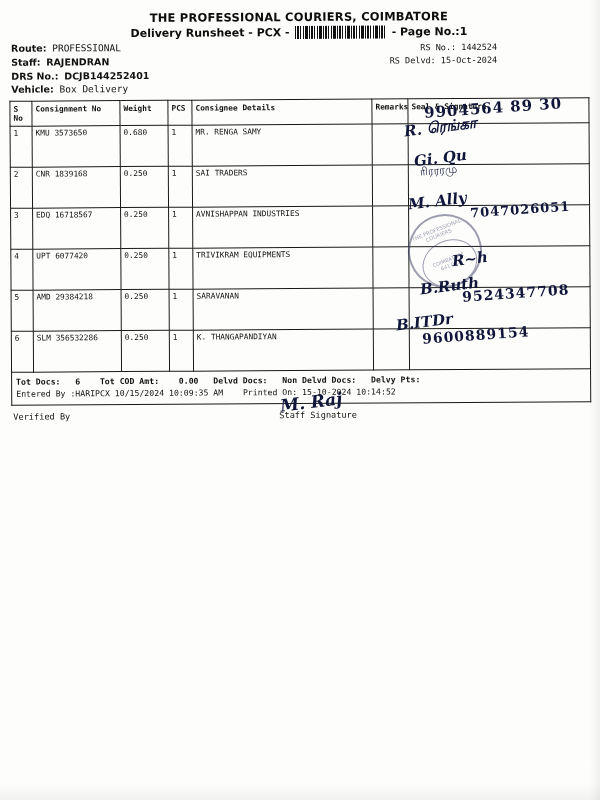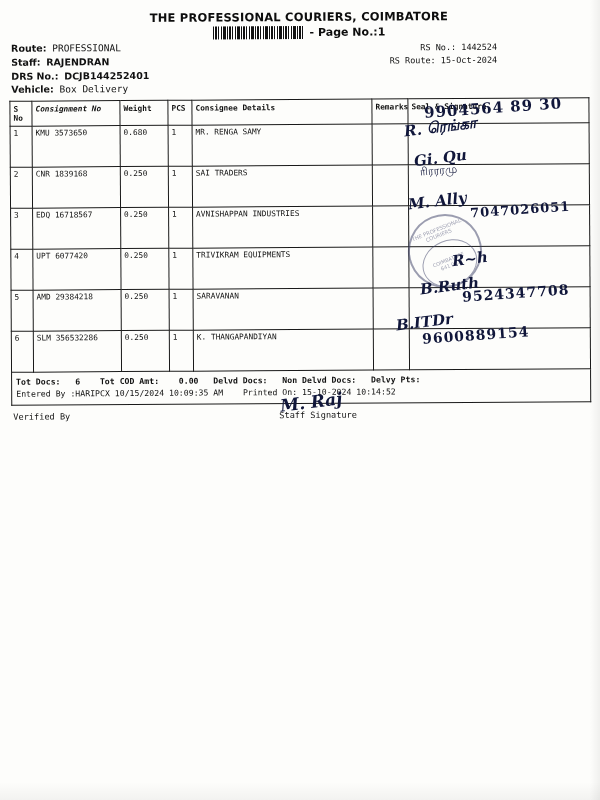--- a/index.html
+++ b/index.html
@@ -92,21 +92,21 @@
     color: #111;
   }
   table.grid th {
     font-weight: bold;
     text-align: left;
     height: 14px;
     padding: 3px 3px;
   }
   table.grid td { height: 41px; }
   .c-sno    { width: 22px; }
-  .c-cn     { width: 88px; font-style: italic; }
+  .c-cn     { width: 88px; }
   .c-wt     { width: 48px; }
   .c-pcs    { width: 24px; }
   .c-cons   { width: 180px; }
   .c-rem    { width: 36px; }
   .c-seal   { width: auto; }
   .totals {
     border: 1px solid #1a1a1a;
     border-top: none;
     font-size: 8.2px;
     padding: 3px 4px 4px 4px;
@@ -183,20 +183,21 @@
 </style>
 </head>
 <body>
 
 <div class="page">
   <div class="sheet">
 
     <div class="title">THE PROFESSIONAL COURIERS, COIMBATORE</div>
 
     <div class="subtitle">
+      <span>Delivery Runsheet - PCX - </span>
       <span class="barcode"></span>
       <span> - Page No.:1</span>
     </div>
 
     <div class="hdr">
       <div class="hdr-left">
         <div class="route-line">
           <span class="lbl-bold">Route:</span>
           <span class="val">PROFESSIONAL</span>
         </div>
@@ -212,21 +213,21 @@
           <span class="lbl-bold">Vehicle:</span>
           <span>Box Delivery</span>
         </div>
       </div>
       <div class="hdr-right">
         <div>
           <span>RS No.:</span>
           <span>1442524</span>
         </div>
         <div>
-          <span>RS Route:</span>
+          <span>RS Delvd:</span>
           <span>15-Oct-2024</span>
         </div>
       </div>
     </div>
 
     <table class="grid">
       <thead>
         <tr>
           <th class="c-sno">S No</th>
           <th class="c-cn">Consignment No</th>

